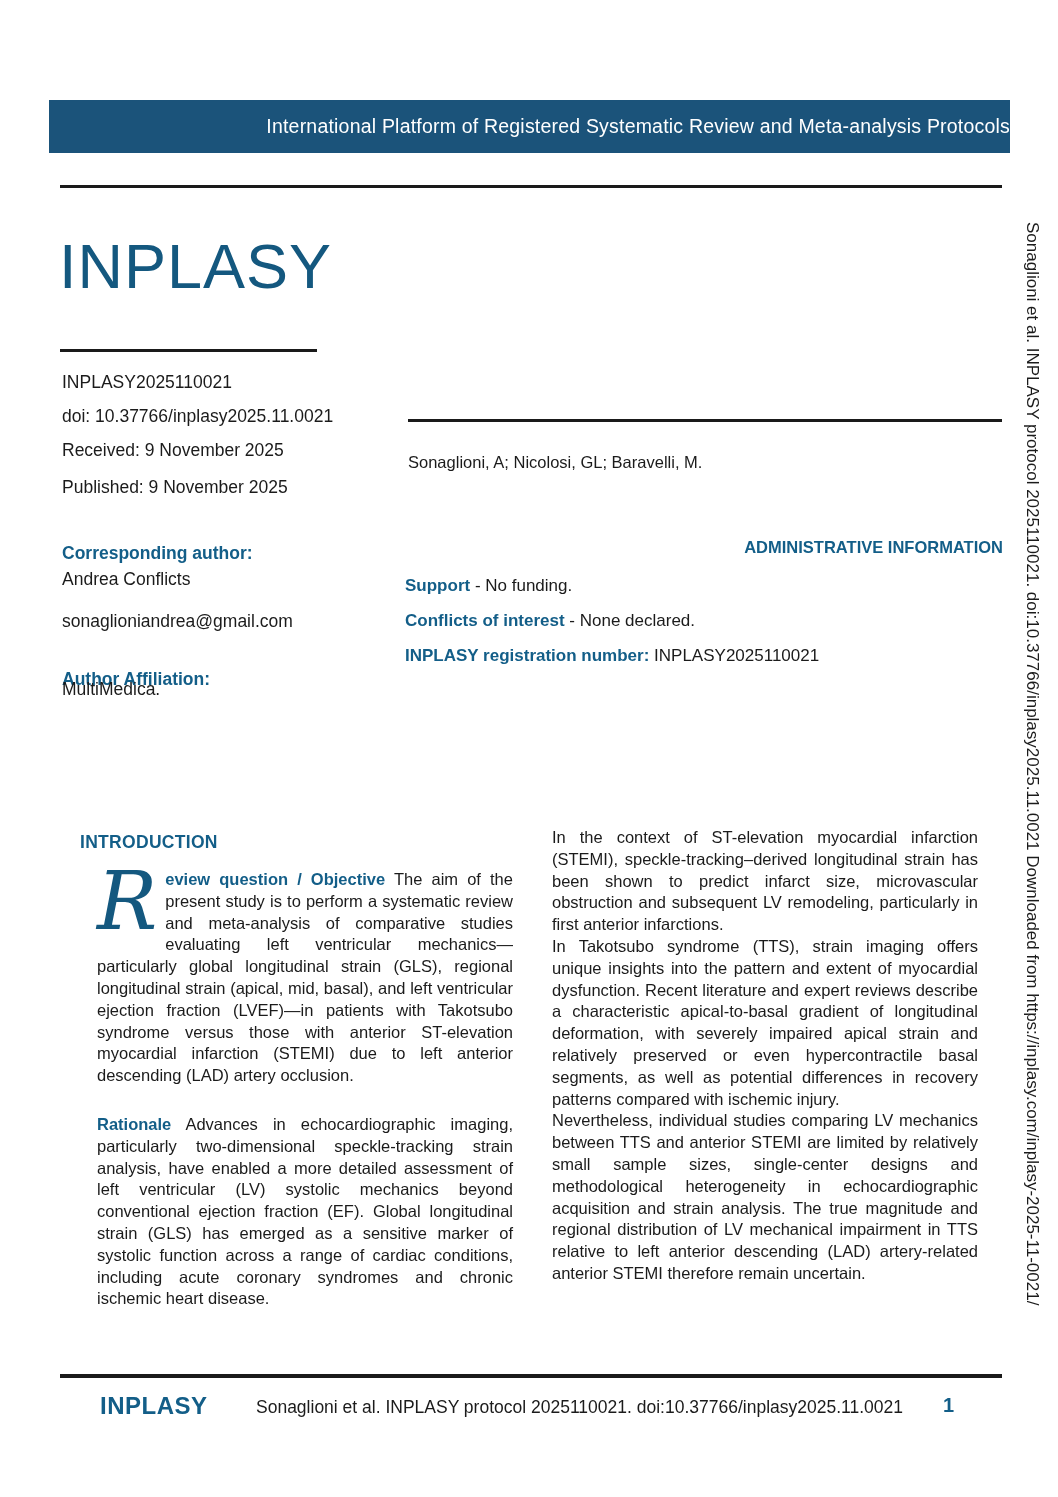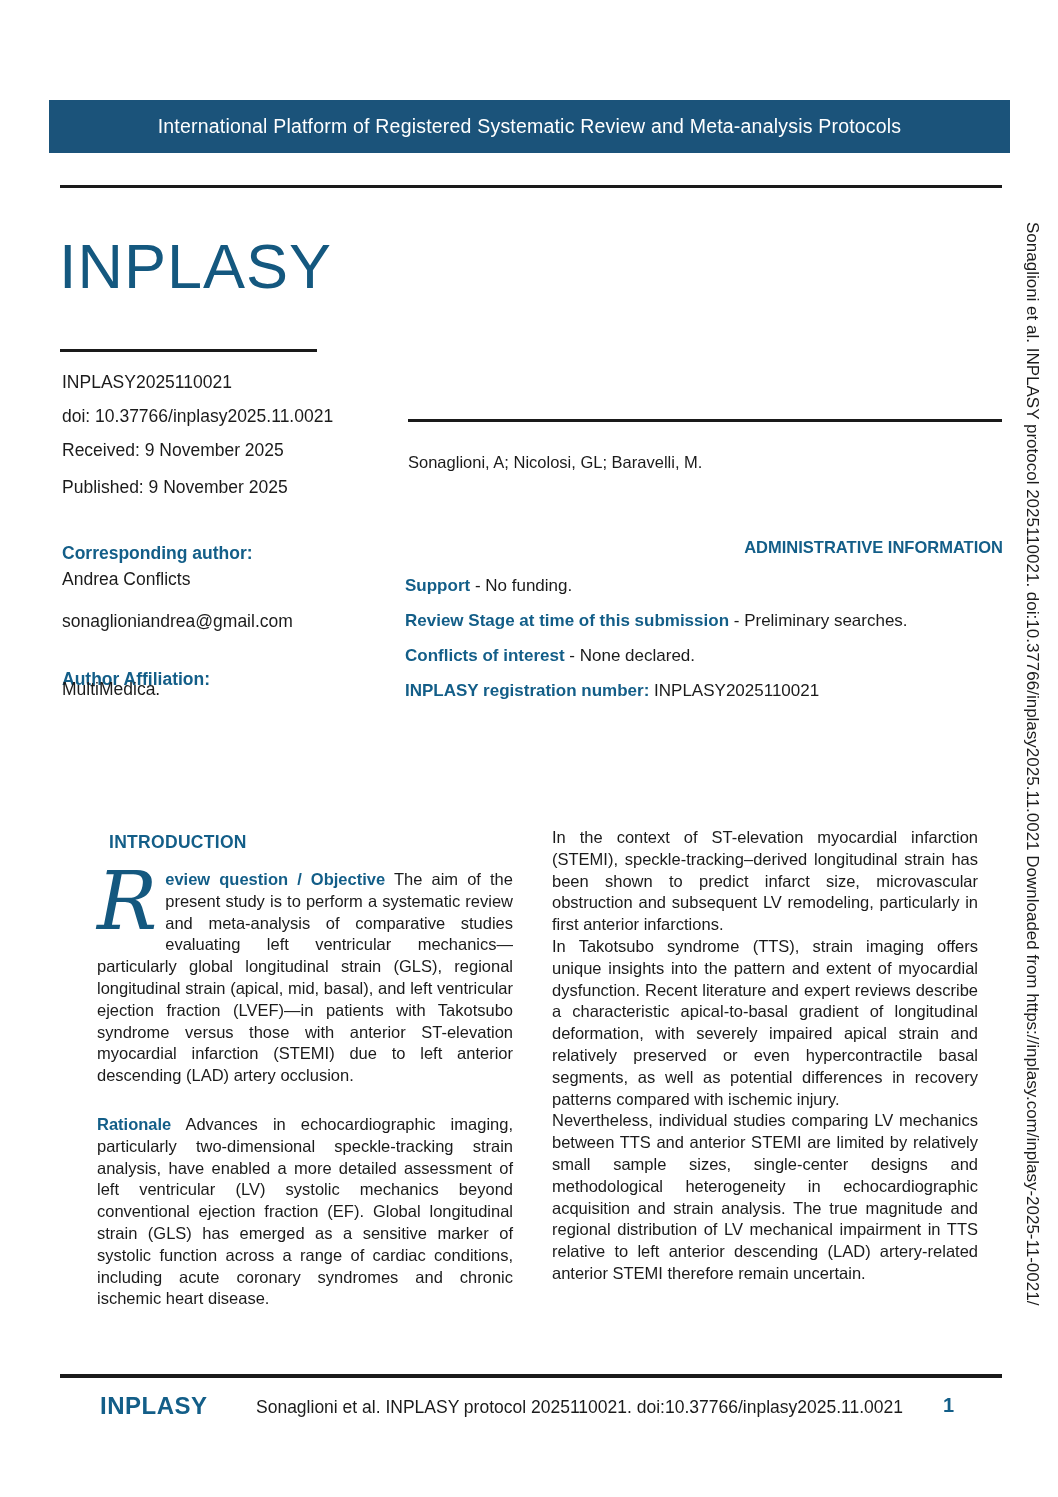--- a/index.html
+++ b/index.html
@@ -15,21 +15,21 @@
   }
   .banner {
     position: absolute;
     left: 49px; top: 100px;
     width: 961px; height: 53px;
     background: #1b537a;
     color: #ffffff;
     font-size: 19.5px;
     display: flex;
     align-items: center;
-    justify-content: center;
+    justify-content: flex-end;
     letter-spacing: 0.2px;
   }
   .rule { position: absolute; background: #1a1a1a; }
   .rule-top    { left: 60px;  top: 185px;  width: 942px; height: 3px; }
   .rule-logo   { left: 60px;  top: 349px;  width: 257px; height: 3px; }
   .rule-title  { left: 408px; top: 419px;  width: 594px; height: 3px; }
   .rule-footer { left: 60px;  top: 1374px; width: 942px; height: 4px; }
 
   .logo {
     position: absolute;
@@ -81,21 +81,21 @@
   .admin p {
     font-size: 17px;
     line-height: 25px;
     margin-bottom: 10px;
     text-align: justify;
   }
   .admin .lbl { font-weight: bold; color: #135e88; }
 
   .intro-heading {
     position: absolute;
-    left: 109px; top: 832px;
+    left: 80px; top: 832px;
     font-size: 17.5px;
     font-weight: bold;
     color: #135e88;
     letter-spacing: 0.3px;
   }
   .col { position: absolute; font-size: 16.5px; line-height: 21.8px; text-align: justify; }
   .col-left  { left: 97px;  top: 869px; width: 416px; }
   .col-right { left: 552px; top: 827px; width: 426px; }
   .col p { margin: 0; }
   .col .para-gap { margin-top: 27px; }
@@ -168,21 +168,20 @@
 
   <div class="left-block blk-label corr-label">Corresponding author:</div>
   <div class="left-block corr-name">Andrea Conflicts</div>
   <div class="left-block corr-email">sonaglioniandrea@gmail.com</div>
   <div class="left-block blk-label affil-label">Author Affiliation:</div>
   <div class="left-block affil-value">MultiMedica.</div>
 
   <div class="admin">
     <div class="admin-heading">ADMINISTRATIVE INFORMATION</div>
     <p><span class="lbl">Support</span><span> - </span><span>No funding.</span></p>
-    <p><span class="lbl">Review Stage at time of this submission</span><span> - </span><span>Preliminary searches.</span></p>
     <p><span class="lbl">Conflicts of interest</span><span> - </span><span>None declared.</span></p>
     <p><span class="lbl">INPLASY registration number:</span><span> </span><span>INPLASY2025110021</span></p>
   </div>
 
   <div class="intro-heading">INTRODUCTION</div>
 
   <div class="col col-left">
     <p><span class="dropcap">R</span><span class="inline-label">eview question / Objective</span> <span>The aim of the present study is to perform a systematic review and meta-analysis of comparative studies evaluating left ventricular mechanics—particularly global longitudinal strain (GLS), regional longitudinal strain (apical, mid, basal), and left ventricular ejection fraction (LVEF)—in patients with Takotsubo syndrome versus those with anterior ST-elevation myocardial infarction (STEMI) due to left anterior descending (LAD) artery occlusion.</span></p>
     <p class="para-gap"><span class="inline-label">Rationale</span> <span>Advances in echocardiographic imaging, particularly two-dimensional speckle-tracking strain analysis, have enabled a more detailed assessment of left ventricular (LV) systolic mechanics beyond conventional ejection fraction (EF). Global longitudinal strain (GLS) has emerged as a sensitive marker of systolic function across a range of cardiac conditions, including acute coronary syndromes and chronic ischemic heart disease.</span></p>
   </div>

